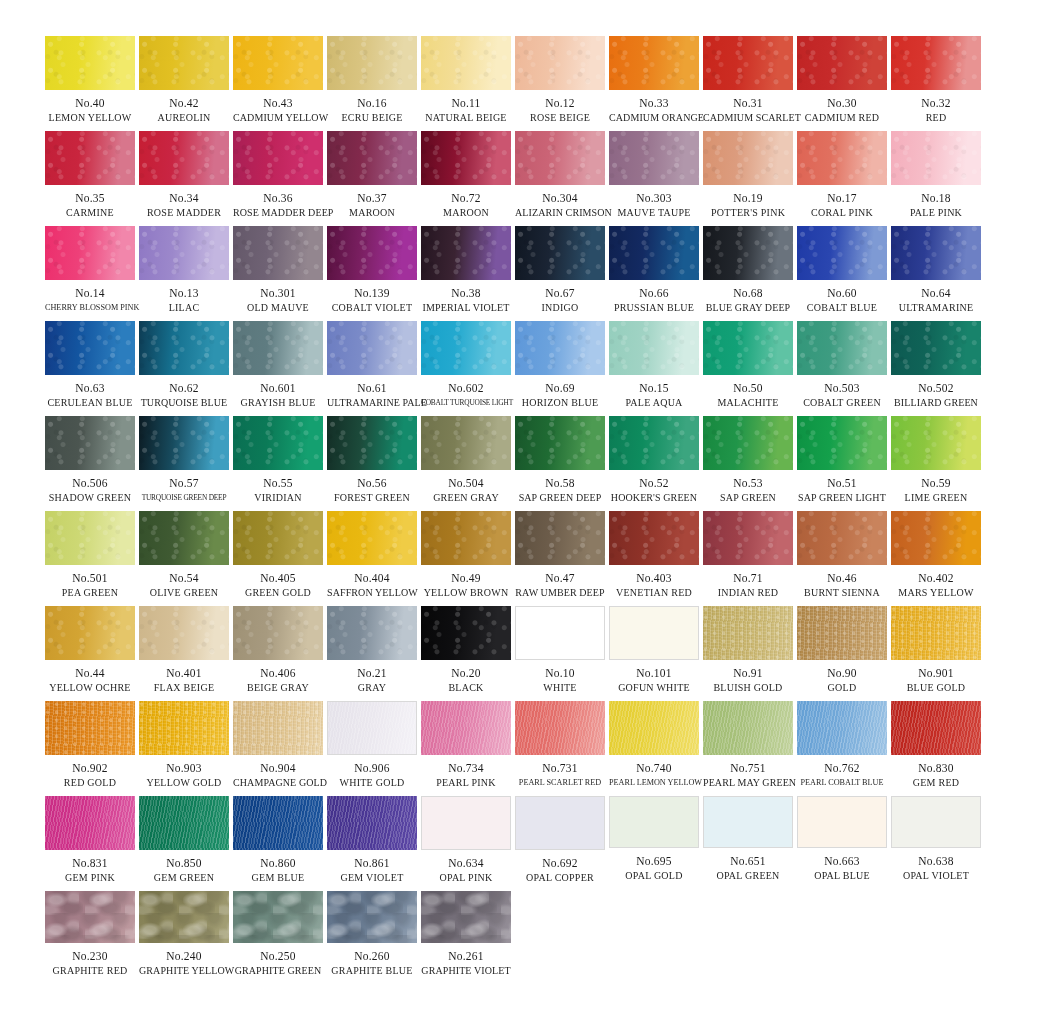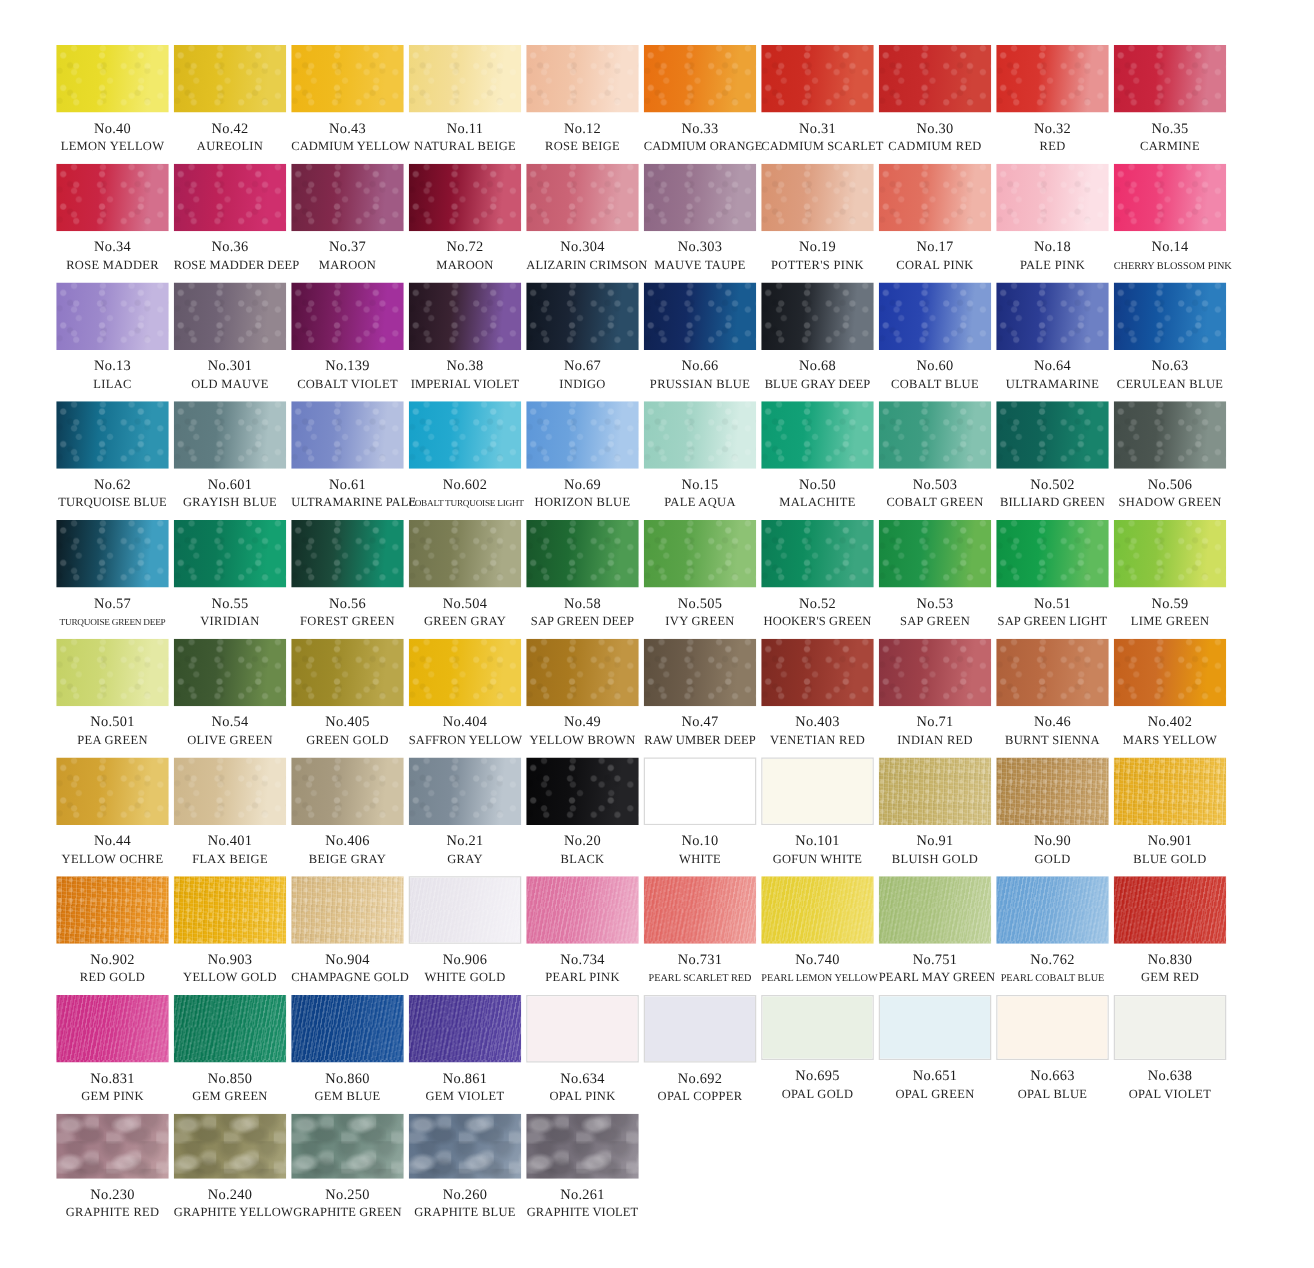--- a/index.html
+++ b/index.html
@@ -143,20 +143,30 @@
           <div class="wash" style="background: linear-gradient(95deg, rgb(238, 180, 20) 0%, rgb(240, 186, 29) 38%, rgb(243, 198, 62) 82%, rgb(243, 198, 62) 100%);"></div>
           <div class="grain"></div>
         </div>
         <div class="label">
           <span class="code">No.43</span>
           <span class="name sm">CADMIUM YELLOW</span>
         </div>
       </div>
       <div class="cell">
         <div class="swatch">
+          <div class="wash" style="background: linear-gradient(95deg, rgb(207, 185, 111) 0%, rgb(217, 196, 128) 38%, rgb(231, 217, 168) 82%, rgb(231, 217, 168) 100%);"></div>
+          <div class="grain"></div>
+        </div>
+        <div class="label">
+          <span class="code">No.16</span>
+          <span class="name">ECRU BEIGE</span>
+        </div>
+      </div>
+      <div class="cell">
+        <div class="swatch">
           <div class="wash" style="background: linear-gradient(95deg, rgb(240, 216, 127) 0%, rgb(243, 221, 149) 38%, rgb(250, 237, 194) 82%, rgb(250, 237, 194) 100%);"></div>
           <div class="grain"></div>
         </div>
         <div class="label">
           <span class="code">No.11</span>
           <span class="name">NATURAL BEIGE</span>
         </div>
       </div>
       <div class="cell">
         <div class="swatch">
@@ -559,30 +569,20 @@
         </div>
       </div>
       <div class="cell">
         <div class="swatch">
           <div class="wash" style="background: linear-gradient(95deg, rgb(24, 86, 42) 0%, rgb(31, 107, 51) 38%, rgb(77, 155, 82) 82%, rgb(77, 155, 82) 100%);"></div>
           <div class="grain"></div>
         </div>
         <div class="label">
           <span class="code">No.58</span>
           <span class="name sm">SAP GREEN DEEP</span>
-        </div>
-      </div>
-      <div class="cell">
-        <div class="swatch">
-          <div class="wash" style="background: linear-gradient(95deg, rgb(79, 155, 63) 0%, rgb(90, 163, 72) 38%, rgb(141, 194, 116) 82%, rgb(141, 194, 116) 100%);"></div>
-          <div class="grain"></div>
-        </div>
-        <div class="label">
-          <span class="code">No.505</span>
-          <span class="name">IVY GREEN</span>
         </div>
       </div>
       <div class="cell">
         <div class="swatch">
           <div class="wash" style="background: linear-gradient(95deg, rgb(11, 125, 85) 0%, rgb(14, 140, 94) 38%, rgb(59, 165, 127) 82%, rgb(59, 165, 127) 100%);"></div>
           <div class="grain"></div>
         </div>
         <div class="label">
           <span class="code">No.52</span>
           <span class="name sm">HOOKER'S GREEN</span>

